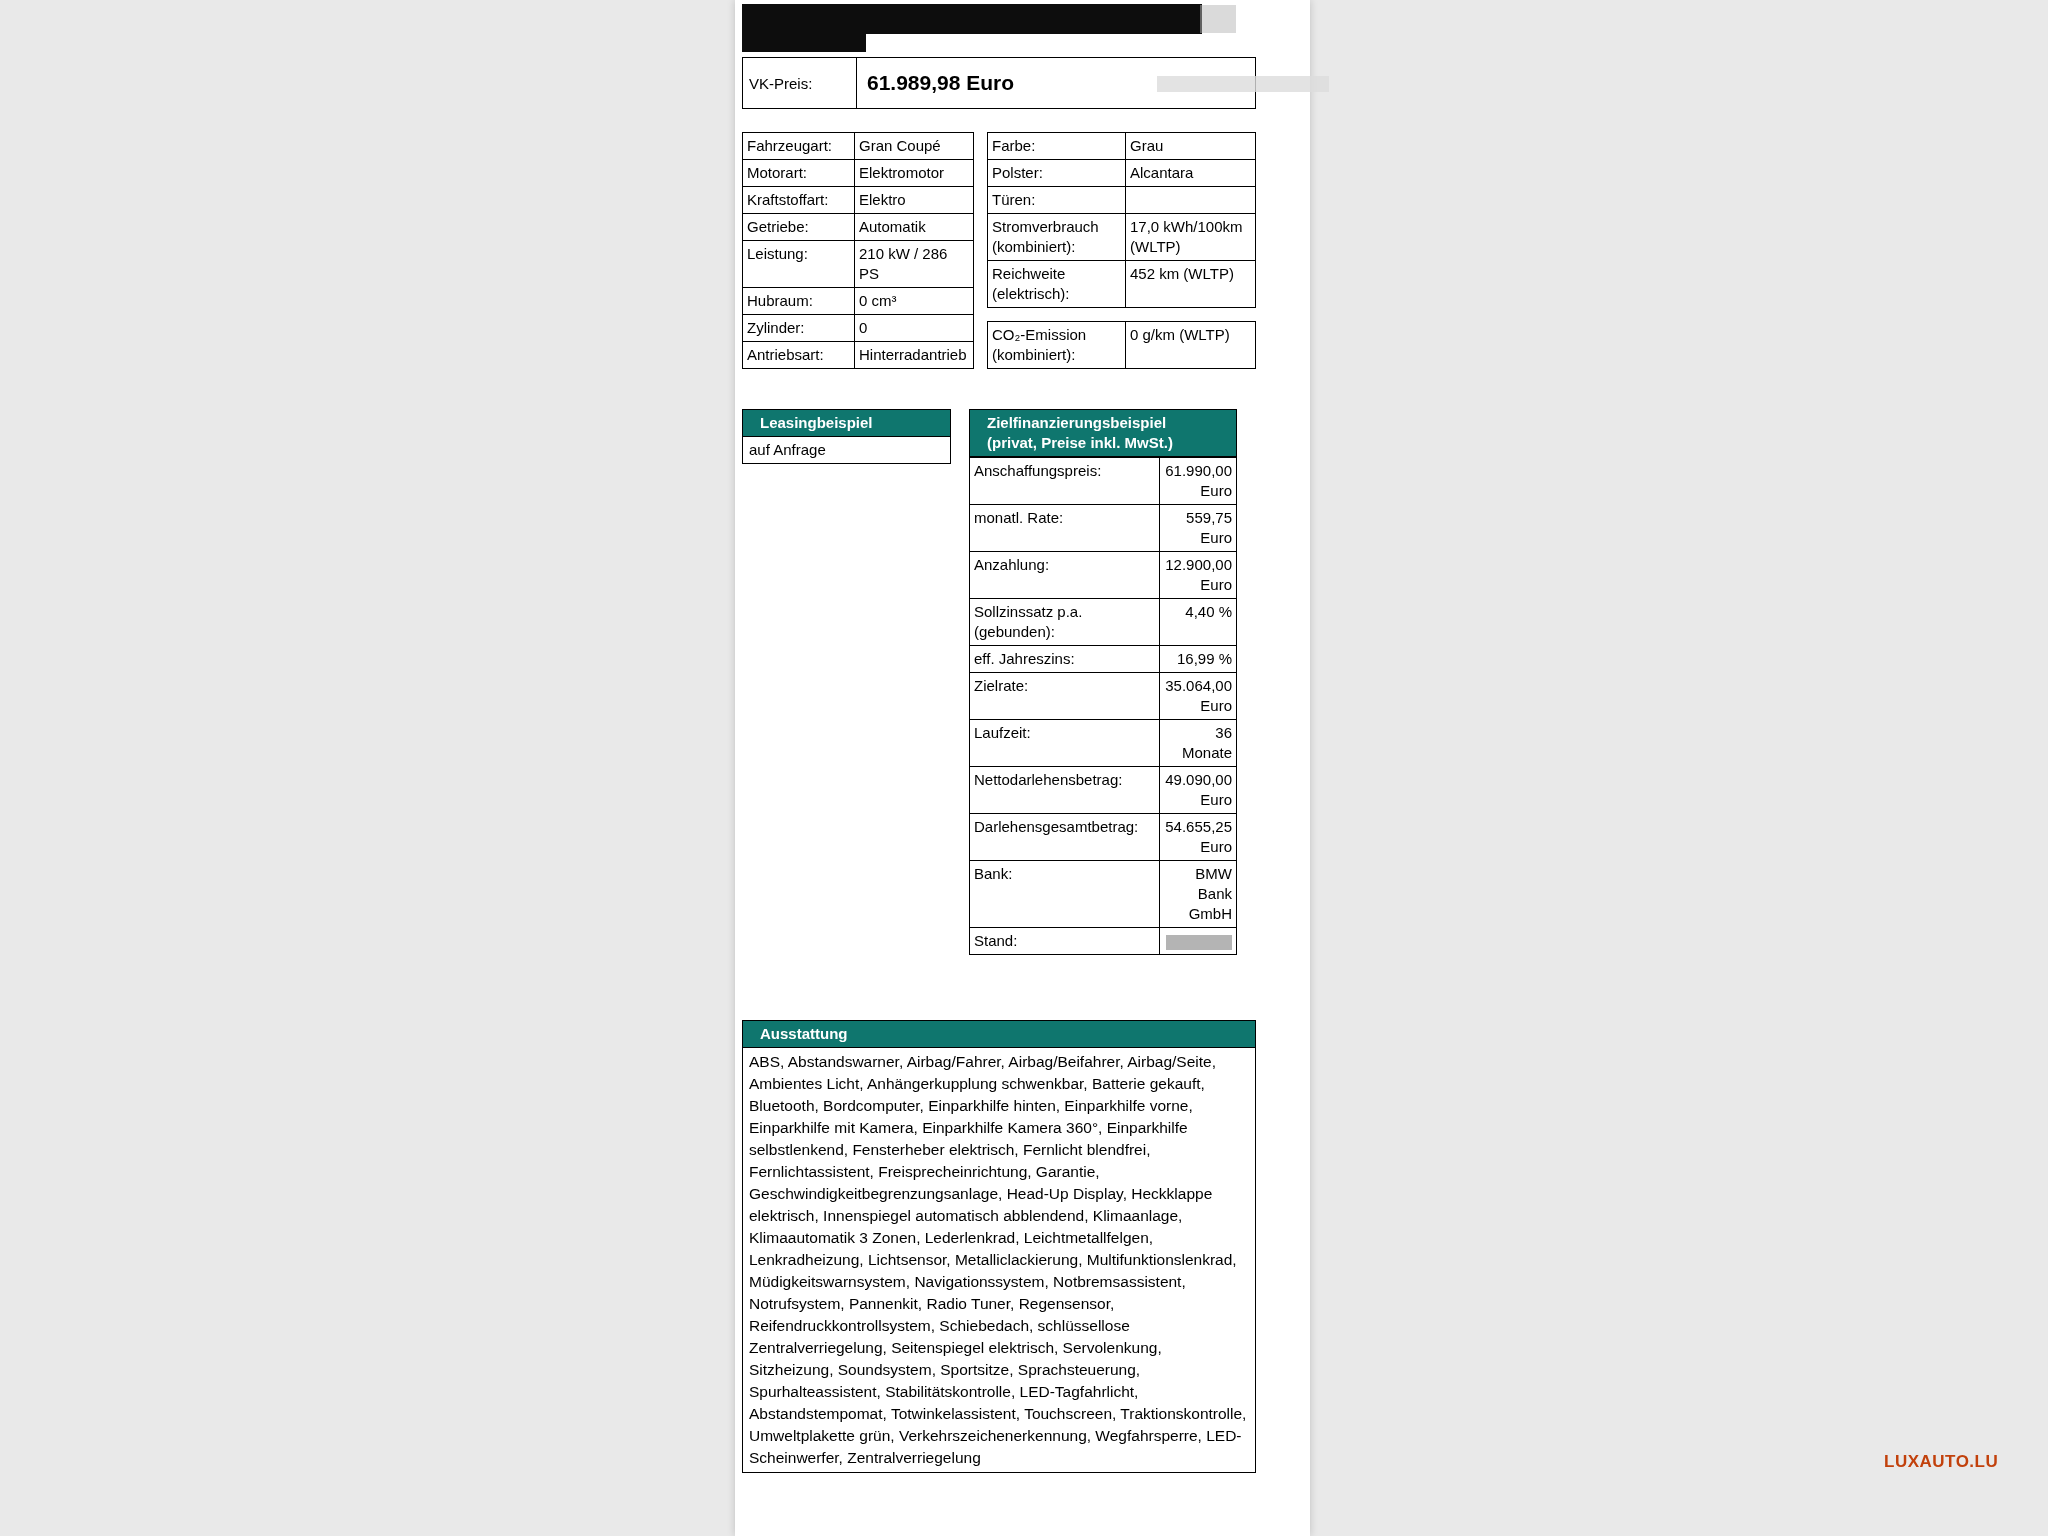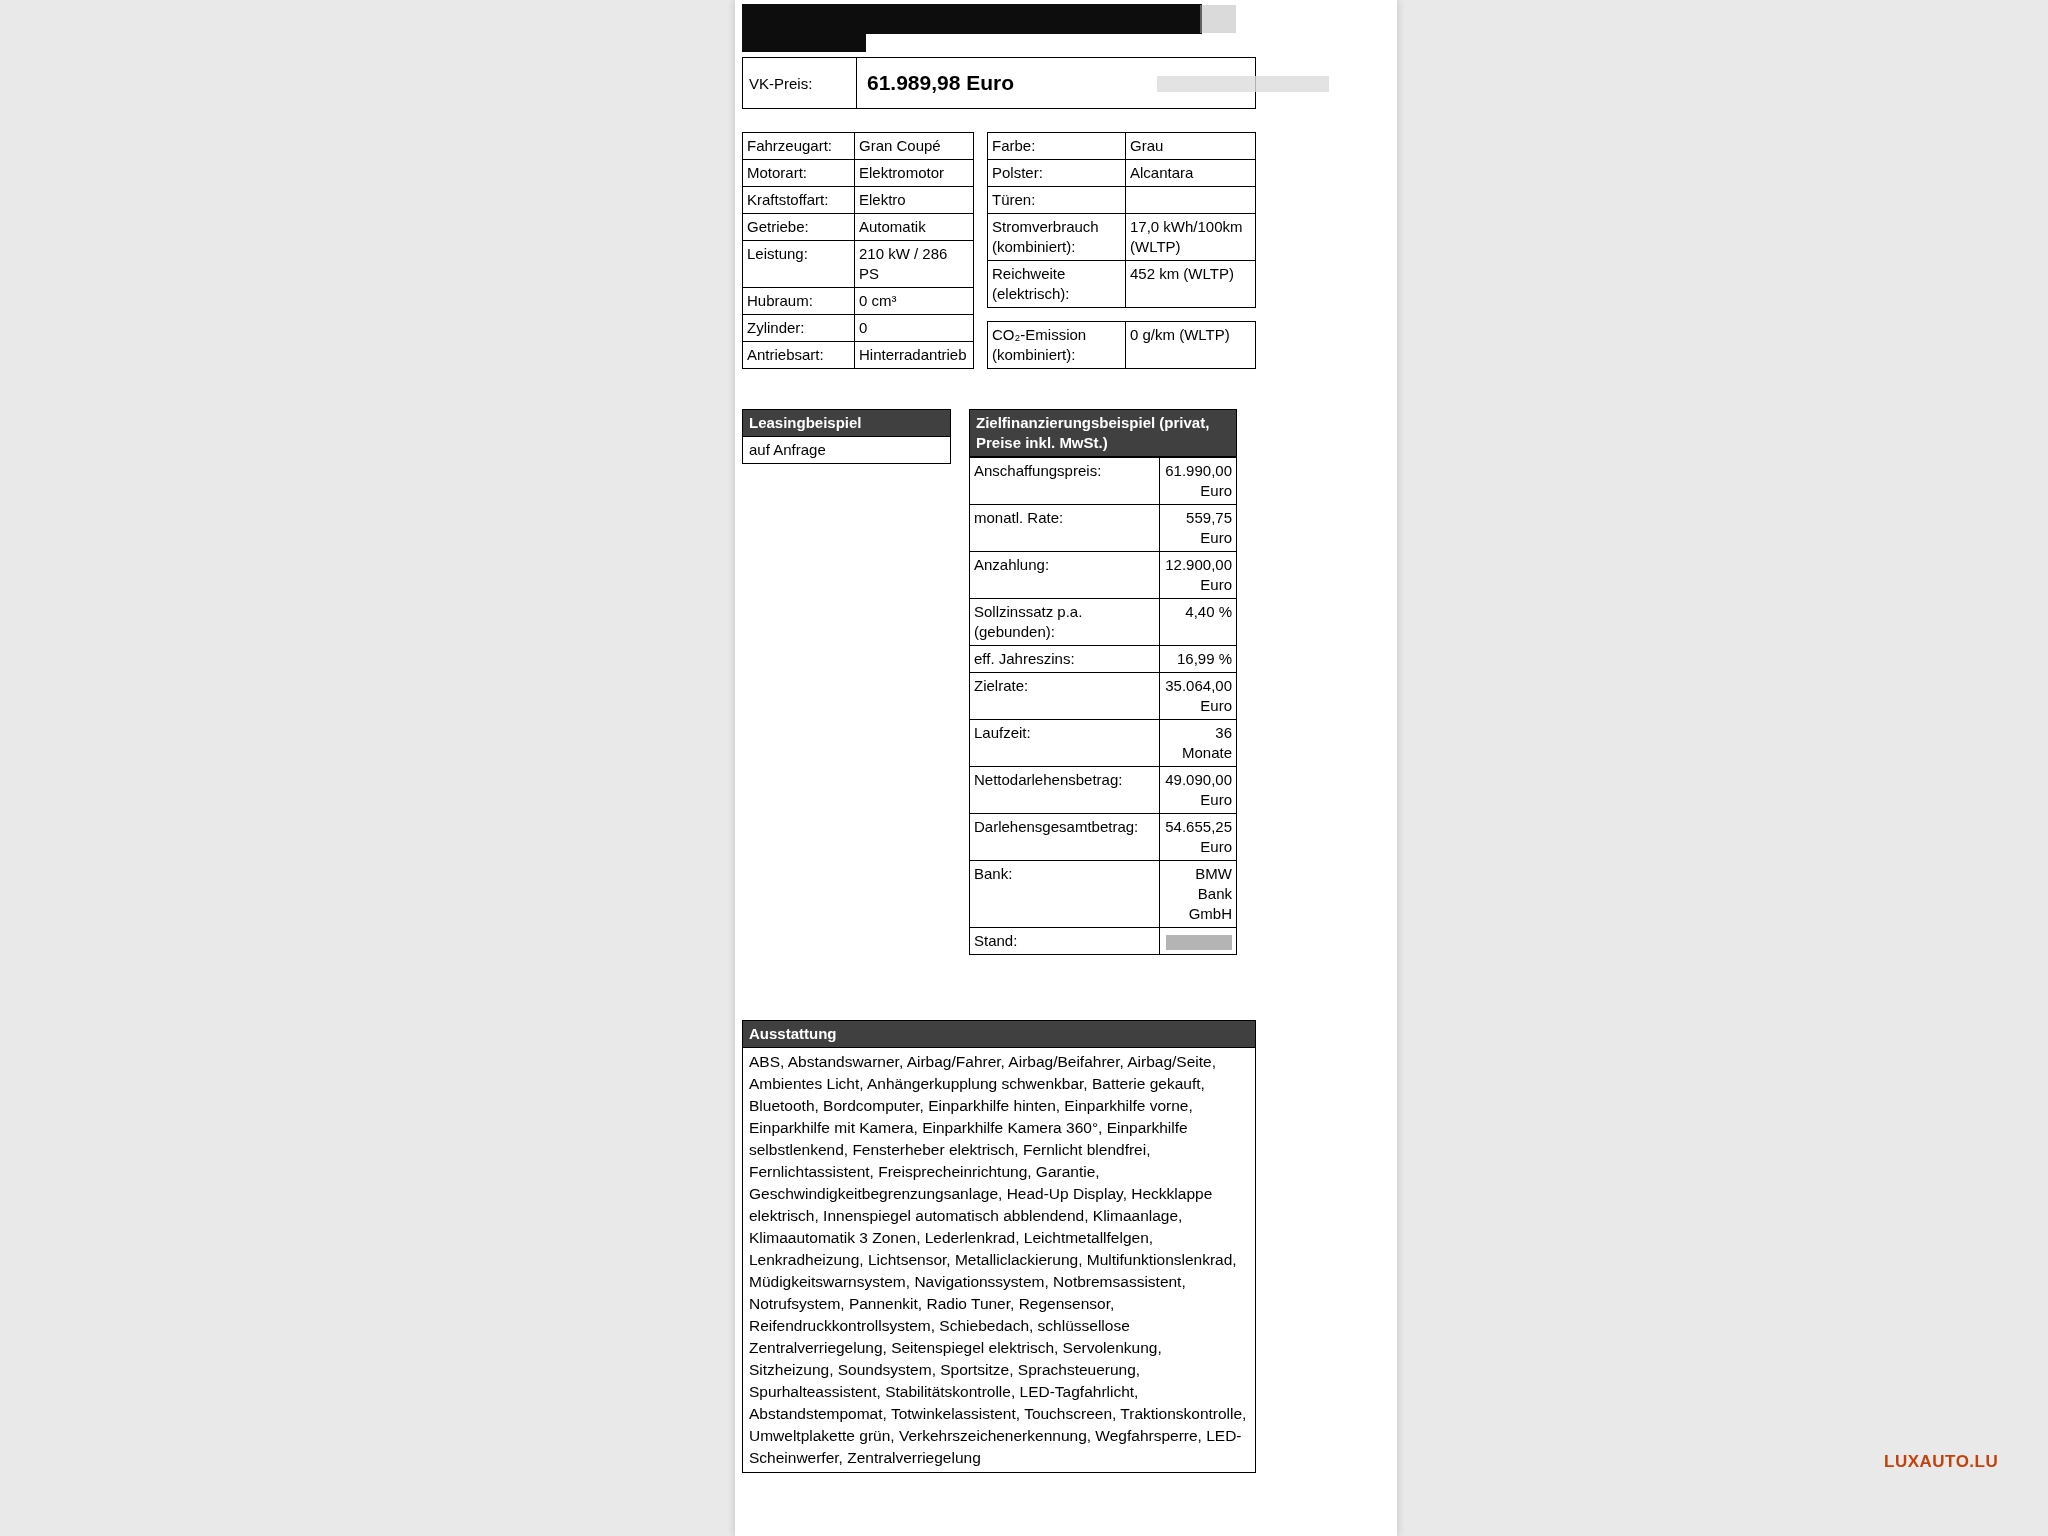--- a/index.html
+++ b/index.html
@@ -5,21 +5,21 @@
   * { margin:0; padding:0; box-sizing:border-box; }
   html,body { width:2048px; height:1536px; overflow:hidden; }
   body {
     background:#e9e9e9;
     font-family:"Liberation Sans", sans-serif;
     color:#000;
   }
   .page { position:relative; width:2048px; height:1536px; }
 
   .sheet {
-    position:absolute; left:735px; top:0; width:662px; height:1536px;
+    position:absolute; left:735px; top:0; width:575px; height:1536px;
     background:#ffffff; box-shadow:0 0 8px rgba(0,0,0,0.18);
   }
 
   
   .doc-header { position:absolute; left:7px; top:3px; width:514px; height:50px; }
   .redact { position:absolute; background:#0d0d0d; }
   .redact.r1 { left:0; top:1px; width:460px; height:30px; }
   .redact.r2 { left:0; top:31px; width:124px; height:18px; }
   .smudge { position:absolute; background:#b5b5b5; opacity:0.5; }
   .smudge.s1 { left:458px; top:2px; width:36px; height:28px; }
@@ -42,22 +42,22 @@
   .spec-table td, .fin-table td {
     border:1px solid #000; padding:3px 4px; vertical-align:top;
     font-size:15px; line-height:20px; overflow:hidden;
   }
   .spec-left  { position:absolute; left:7px;   top:132px; width:231px;border-radius:25px; }
   .spec-right { position:absolute; left:252px; top:132px; width:268px; }
   .spec-co2   { position:absolute; left:252px; top:321px; width:268px; }
 
   
   .block-header {
-    background:#404040; color:#fff; font-weight:bold;
-    font-size:15px; line-height:20px; padding:3px 6px;
+    background:#0f766e; color:#fff; font-weight:bold;
+    font-size:15px; line-height:20px; padding:3px 17px;
     border:1px solid #000;
   }
 
   
   .leasing { position:absolute; left:7px; top:409px; width:209px; }
   .leasing-body {
     border:1px solid #000; border-top:none;
     font-size:15px; line-height:20px; padding:3px 6px; background:#fff;
   }
 

